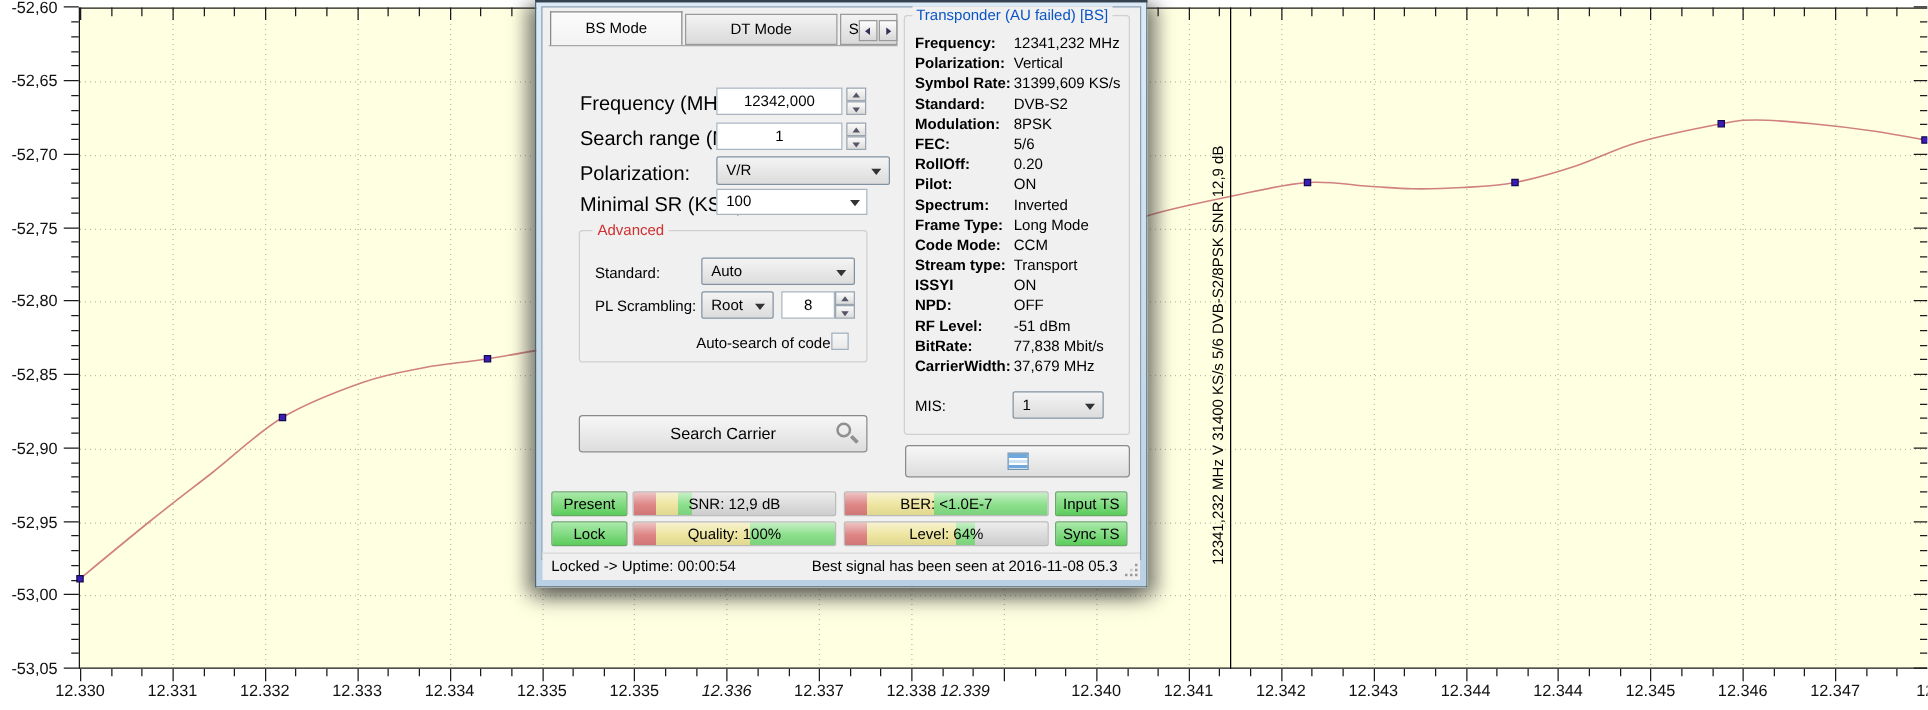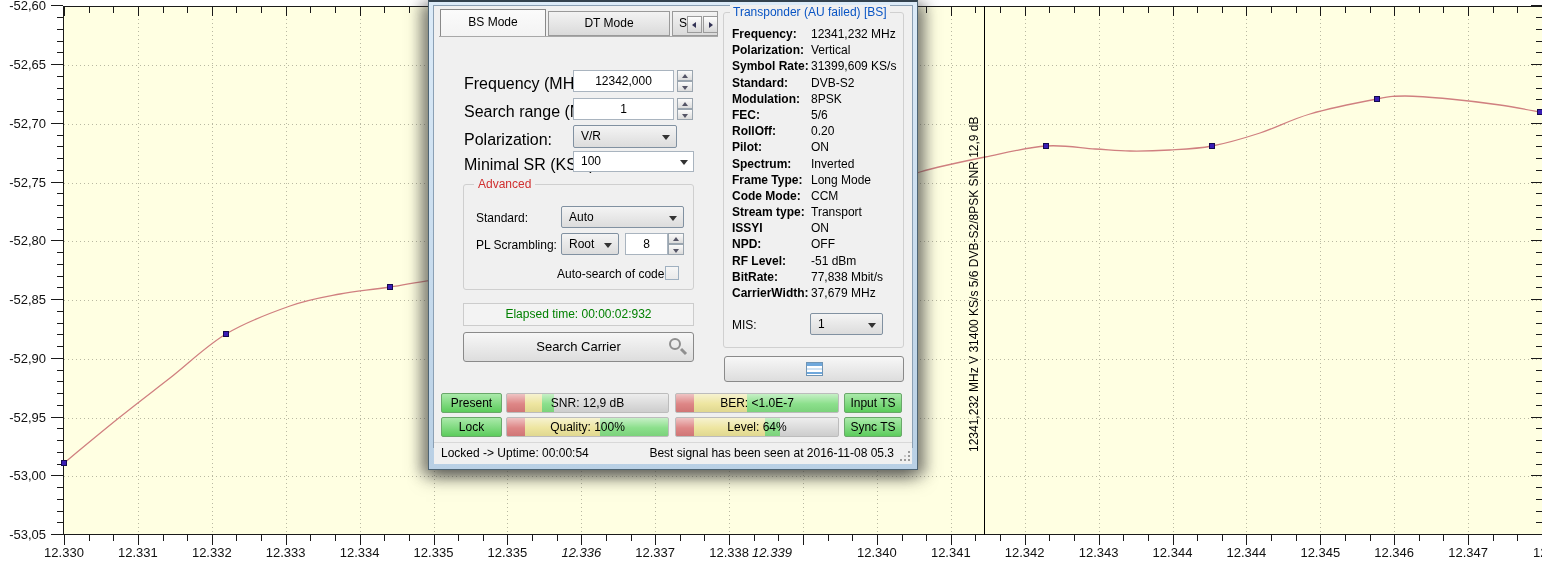--- a/index.html
+++ b/index.html
@@ -437,21 +437,21 @@
       <div class="spin" style="left:243px;top:92px">
         <div class="sb up">
             <span class="tri-up"></span>
           </div>
         <div class="sb dn">
             <span class="tri-dn"></span>
           </div>
       </div>
 
       <div class="flabel" style="top:125px">Polarization:</div>
-      <div class="combo" style="left:139px;top:119px;width:104px;height:23px">
+      <div class="combo" style="left:139px;top:119px;width:139px;height:23px">
         <span>V/R</span>
         <span class="ca"></span>
       </div>
 
       <div class="flabel" style="top:150px">Minimal SR (KS/s):</div>
       <div class="combo-flat" style="left:139px;top:145px;width:121px;height:21px">
         <span>100</span>
         <span class="ca"></span>
       </div>
 
@@ -473,21 +473,20 @@
               <span class="tri-up"></span>
             </div>
           <div class="sb dn">
               <span class="tri-dn"></span>
             </div>
         </div>
         <div id="lbl-autosearch">Auto-search of code</div>
         <div id="chk-autosearch"></div>
       </div>
 
-      <div id="elapsed">Elapsed time: 00:00:02:932</div>
 
       <div id="btn-search">
         <span>Search Carrier</span>
         <span id="mag"></span>
       </div>
 
       <div id="tp">
         <div id="tp-title">Transponder (AU failed) [BS]</div>
         <div id="tp-rows">
             <div class="tp-row">

